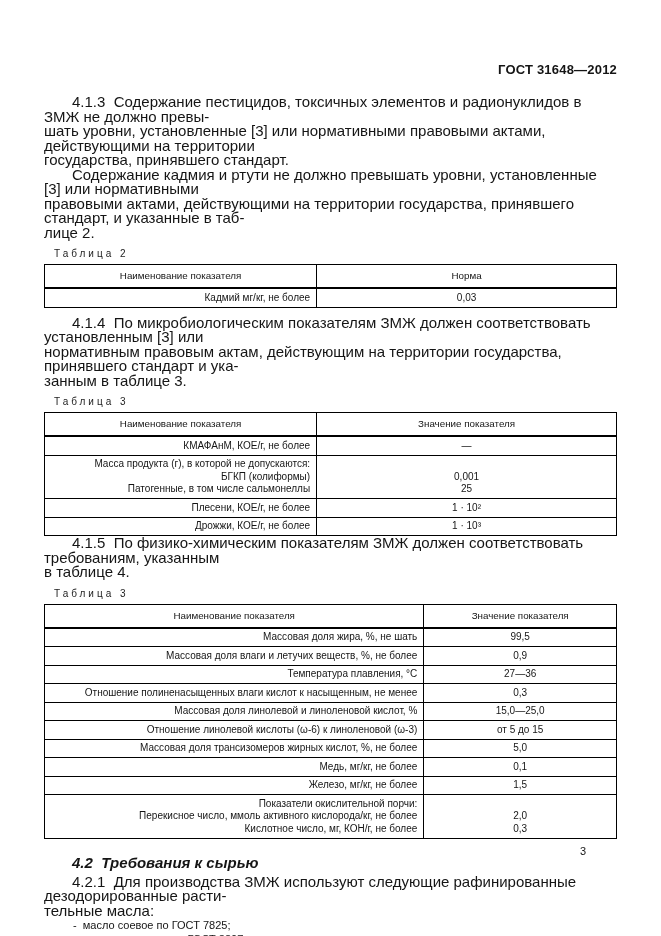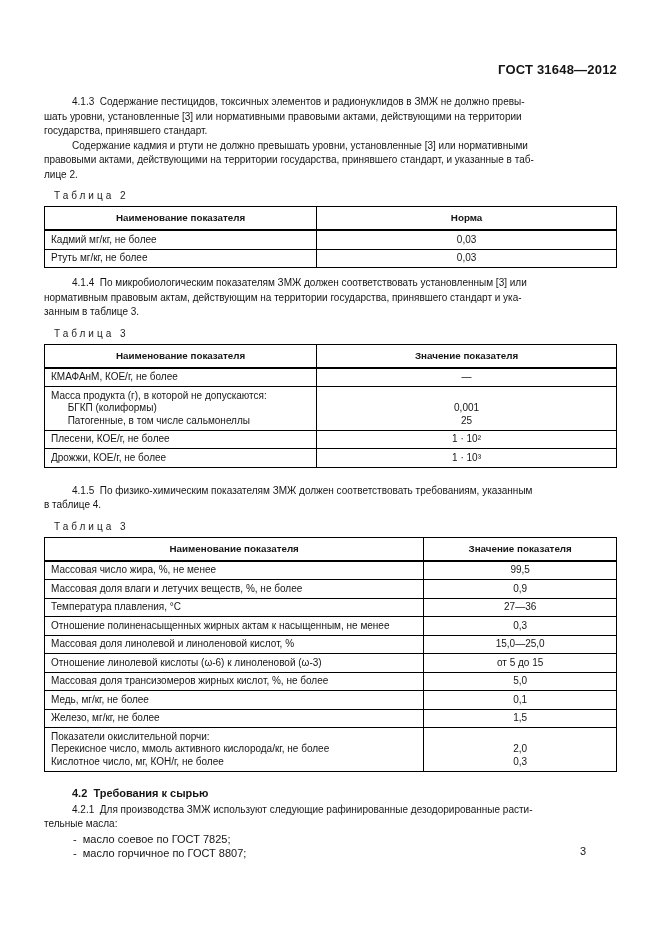--- a/index.html
+++ b/index.html
@@ -21,73 +21,74 @@
   }
   .doc-header {
     text-align: right;
     font-weight: bold;
     font-size: 13px;
     margin-bottom: 18px;
     letter-spacing: 0.2px;
   }
   p.body-text {
     margin: 0;
-    font-size: 10px;
+    font-size: 15px;
     line-height: 14.5px;
     white-space: pre-line;
     text-align: left;
   }
   p.indent { text-indent: 28px; }
   p.after-table { margin-top: 8px; }
-  p.after-table-sm { margin-top: 16px; }
+  p.after-table-sm { margin-top: 0; }
   .table-label {
     font-size: 10px;
     letter-spacing: 3px;
     margin: 8px 0 5px 10px;
     color: #222;
   }
   table.gost-table {
     width: 100%;
     border-collapse: collapse;
     font-size: 10px;
     color: #151515;
     table-layout: fixed;
   }
   table.gost-table th {
-    font-weight: bold;
+    font-weight: normal;
     text-align: center;
     vertical-align: middle;
     border: 1px solid #000;
     border-bottom: 2.5px solid #000;
     padding: 5px 16px;
     line-height: 12px;
     font-size: 9.8px;
   }
   table.gost-table td {
     border: 1px solid #000;
     vertical-align: middle;
     padding: 2.5px 6px;
     line-height: 12.5px;
     white-space: pre-line;
   }
   table.gost-table td.name {
-    text-align: left;
+    text-align: right;
   }
   table.gost-table td.value {
     text-align: center;
   }
   .t2 .col-name, .t3 .col-name { width: 47.3%; }
   .t2 .col-value, .t3 .col-value { width: 52.7%; }
   .t4 .col-name { width: 68.2%; }
   .t4 .col-value { width: 31.8%; }
   .section-heading {
     font-weight: bold;
-    font-size: 11px;
+    font-size: 15px;
     margin: 15px 0 4px 0;
     padding-left: 28px;
+    font-style: italic;
   }
   .bullet-list {
     margin: 0;
     font-size: 11px;
     line-height: 14px;
     white-space: pre-line;
     padding-left: 29px;
   }
   .page-number {
     position: absolute;
@@ -116,24 +117,20 @@
       <tr>
         <th class="col-name">Наименование показателя</th>
         <th class="col-value">Норма</th>
       </tr>
     </thead>
     <tbody>
       <tr>
         <td class="name">Кадмий мг/кг, не более</td>
         <td class="value">0,03</td>
       </tr>
-      <tr>
-        <td class="name">Ртуть мг/кг, не более</td>
-        <td class="value">0,03</td>
-      </tr>
     </tbody>
   </table>
 
   <p class="body-text indent after-table">4.1.4&nbsp;&nbsp;По микробиологическим показателям ЗМЖ должен соответствовать установленным [3] или
 нормативным правовым актам, действующим на территории государства, принявшего стандарт и ука-
 занным в таблице 3.</p>
 
   <div class="table-label">Таблица 3</div>
   <table class="gost-table t3">
     <thead>
@@ -172,33 +169,33 @@
   <div class="table-label">Таблица 3</div>
   <table class="gost-table t4">
     <thead>
       <tr>
         <th class="col-name">Наименование показателя</th>
         <th class="col-value">Значение показателя</th>
       </tr>
     </thead>
     <tbody>
       <tr>
-        <td class="name">Массовая число жира, %, не менее</td>
+        <td class="name">Массовая доля жира, %, не шать</td>
         <td class="value">99,5</td>
       </tr>
       <tr>
         <td class="name">Массовая доля влаги и летучих веществ, %, не более</td>
         <td class="value">0,9</td>
       </tr>
       <tr>
         <td class="name">Температура плавления, °С</td>
         <td class="value">27—36</td>
       </tr>
       <tr>
-        <td class="name">Отношение полиненасыщенных жирных актам к насыщенным, не менее</td>
+        <td class="name">Отношение полиненасыщенных влаги кислот к насыщенным, не менее</td>
         <td class="value">0,3</td>
       </tr>
       <tr>
         <td class="name">Массовая доля линолевой и линоленовой кислот, %</td>
         <td class="value">15,0—25,0</td>
       </tr>
       <tr>
         <td class="name">Отношение линолевой кислоты (ω-6) к линоленовой (ω-3)</td>
         <td class="value">от 5 до 15</td>
       </tr>

